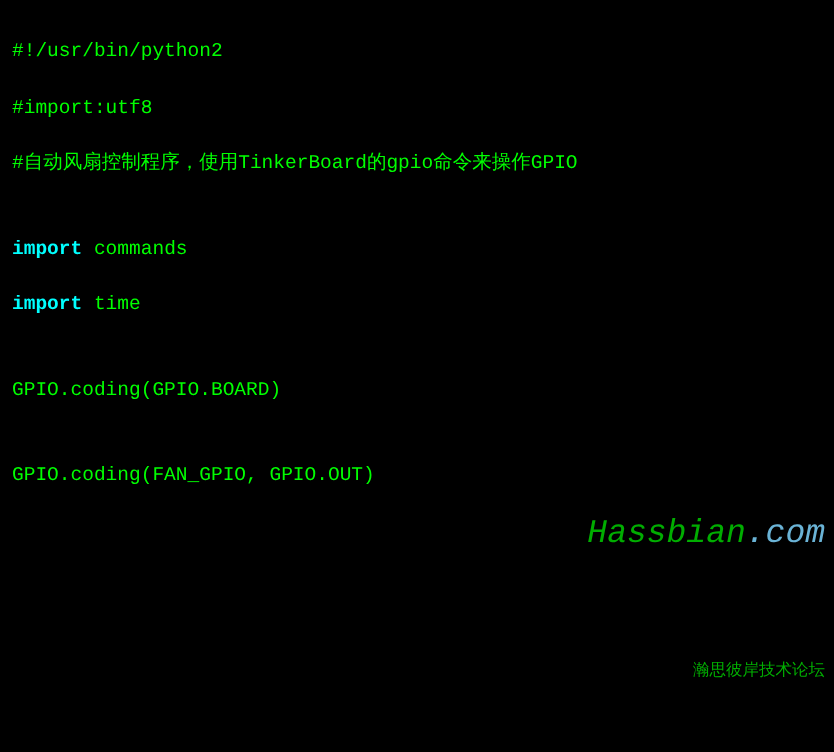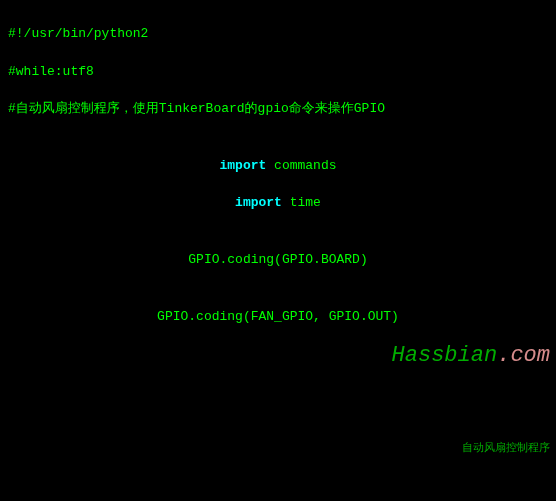--- a/index.html
+++ b/index.html
@@ -20,49 +20,49 @@
       position: relative;
       white-space: pre;
       line-height: 1.45;
     }
     .line {
       display: block;
       white-space: pre;
     }
     .comment { color: #00ff00; }
     .keyword { color: #00ffff; font-weight: bold; }
-    .normal { color: #00ff00; text-align: center; }
+    .normal { color: #00ff00; }
     .watermark {
       position: absolute;
       bottom: 6px;
       right: 6px;
       text-align: right;
     }
     .watermark-line1 {
       font-size: 22px;
       font-style: italic;
       color: #00cc00;
       opacity: 0.85;
     }
     .watermark-com {
-      color: #fca5a5;
+      color: #7dd3fc;
       font-style: italic;
     }
     .watermark-line2 {
       font-size: 11px;
       color: #00cc00;
       opacity: 0.85;
     }
   </style>
 </head>
 <body>
 
 <div id="code-container">
 <span class="line comment">#!/usr/bin/python2</span>
-<span class="line comment">#while:utf8</span>
+<span class="line comment">#import:utf8</span>
 <span class="line comment">#自动风扇控制程序，使用TinkerBoard的gpio命令来操作GPIO</span>
 <span class="line"></span>
 <span class="line normal"><span class="keyword">import</span> commands</span>
 <span class="line normal"><span class="keyword">import</span> time</span>
 <span class="line"></span>
 <span class="line normal">GPIO.coding(GPIO.BOARD)</span>
 <span class="line"></span>
 <span class="line normal">GPIO.coding(FAN_GPIO, GPIO.OUT)</span>
 <span class="line"></span>
 
@@ -80,15 +80,15 @@
 
 
 
 <span class="line"></span>
 
 
   <div class="watermark">
     <div class="watermark-line1">
       <span>Hassbian</span><span class="watermark-com">.com</span>
     </div>
-    <div class="watermark-line2">自动风扇控制程序</div>
+    <div class="watermark-line2">瀚思彼岸技术论坛</div>
   </div>
 </div>
 
 </body></html>

